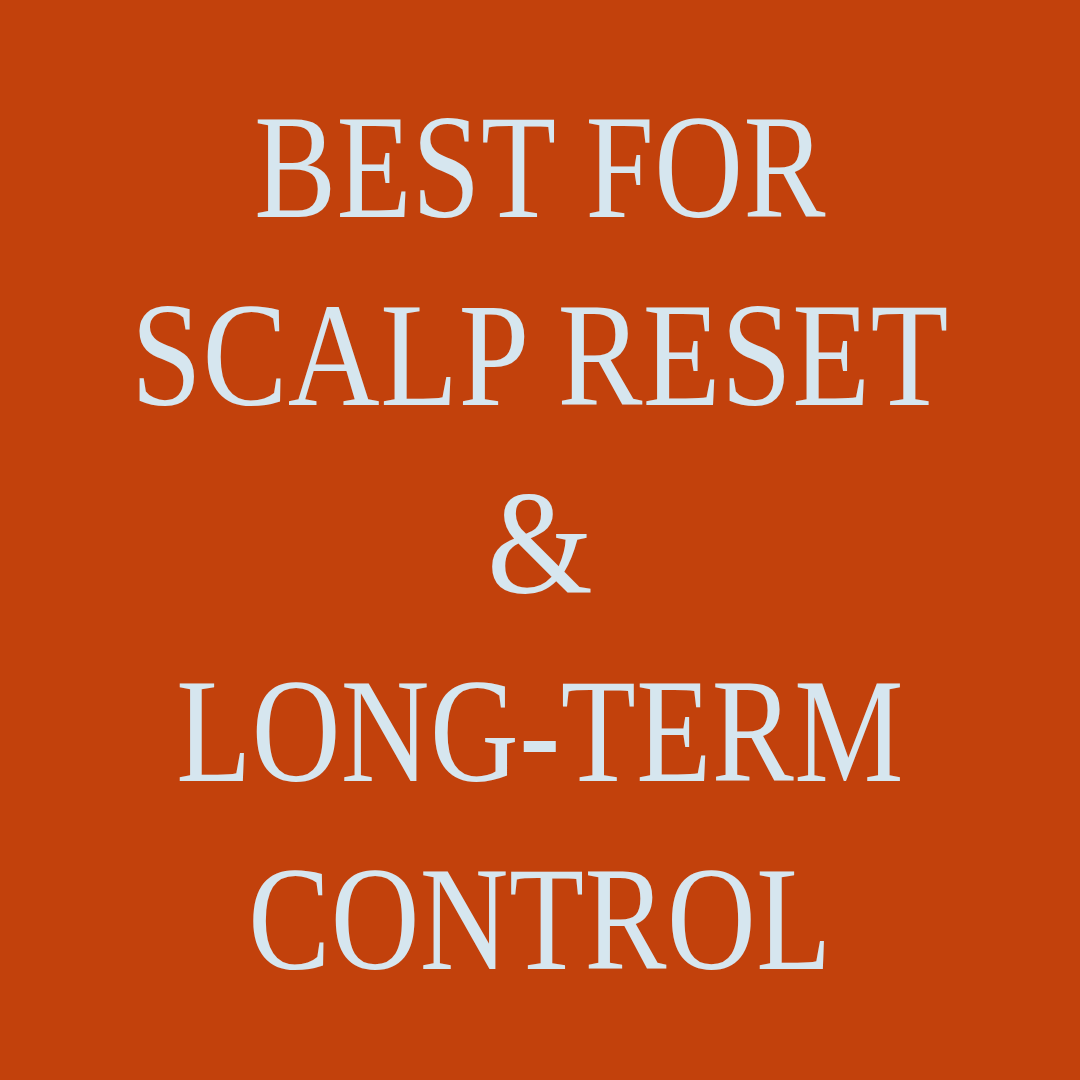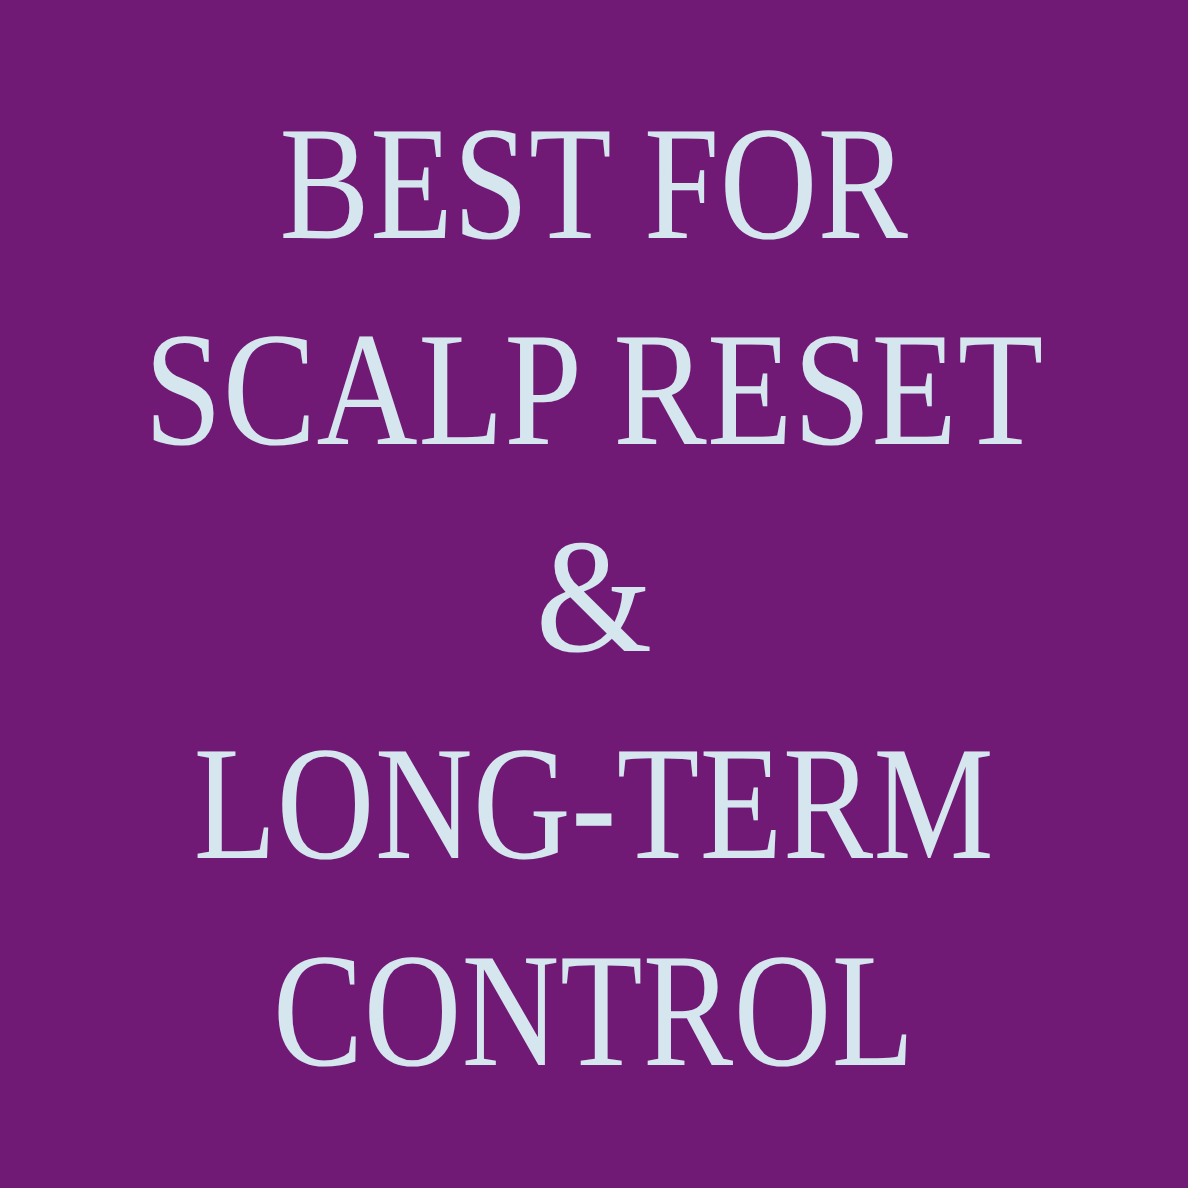--- a/index.html
+++ b/index.html
@@ -57,21 +57,21 @@
   .line-4 { font-size: 148px; transform: scaleX(0.83); }
   .line-5 { font-size: 148px; transform: scaleX(0.83); }
 
   .amp-line {
     letter-spacing: 0;
   }
 </style>
 </head>
 <body style="background: rgb(23, 46, 58);">
 
-<div class="card" style="background: #701a75; align-items: center;">
+<div class="card" style="background: #c2410c; align-items: center;">
 
   <div class="headline-block">
 
     <span class="headline-line line-1" style="color: rgb(214, 230, 239);">BEST FOR</span>
 
     <span class="headline-line line-2" style="color: rgb(214, 230, 239);">SCALP RESET</span>
 
     <span class="headline-line line-3 amp-line" style="color: rgb(214, 230, 239);">&amp;</span>
 
     <span class="headline-line line-4" style="color: rgb(214, 230, 239);">LONG-TERM</span>

